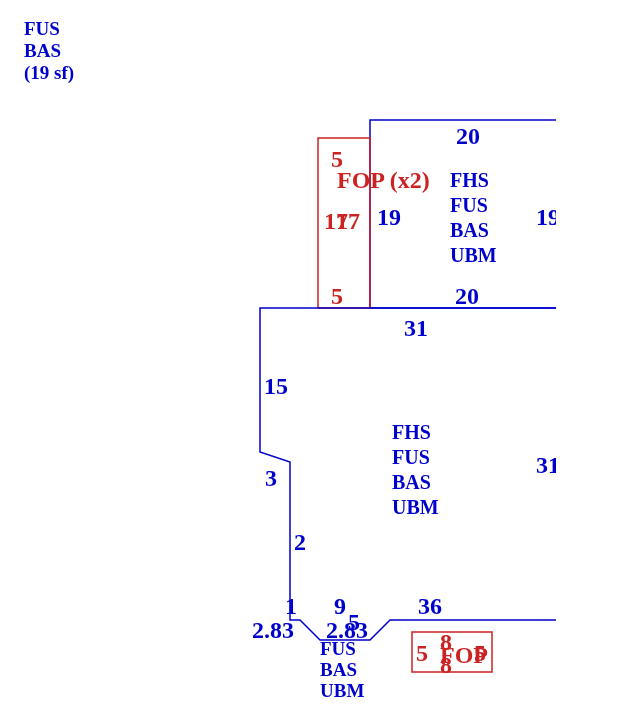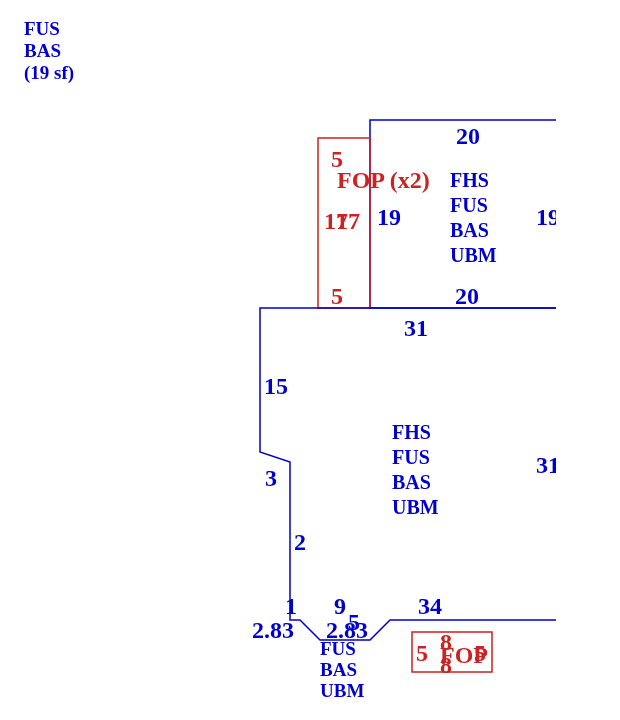--- a/index.html
+++ b/index.html
@@ -57,21 +57,21 @@
   <div class="lbl red" style="left:336px;top:209px">17</div>
   <div class="lbl red" style="left:331px;top:284px">5</div>
 
   <div class="lbl blue" style="left:404px;top:316px">31</div>
   <div class="lbl blue" style="left:264px;top:374px">15</div>
   <div class="lbl blue" style="left:265px;top:466px">3</div>
   <div class="lbl blue" style="left:294px;top:530px">2</div>
   <div class="lbl blue" style="left:536px;top:453px">31</div>
   <div class="lbl blue" style="left:285px;top:594px">1</div>
   <div class="lbl blue" style="left:334px;top:594px">9</div>
-  <div class="lbl blue" style="left:418px;top:594px">34</div>
+  <div class="lbl blue" style="left:418px;top:594px">36</div>
 
   <div class="stack stack-lg blue" style="left:392px;top:420px">
     <div>FHS</div>
     <div>FUS</div>
     <div>BAS</div>
     <div>UBM</div>
   </div>
 
   <div class="lbl blue" style="left:252px;top:618px">2.83</div>
   <div class="lbl blue" style="left:348px;top:610px">5</div>

